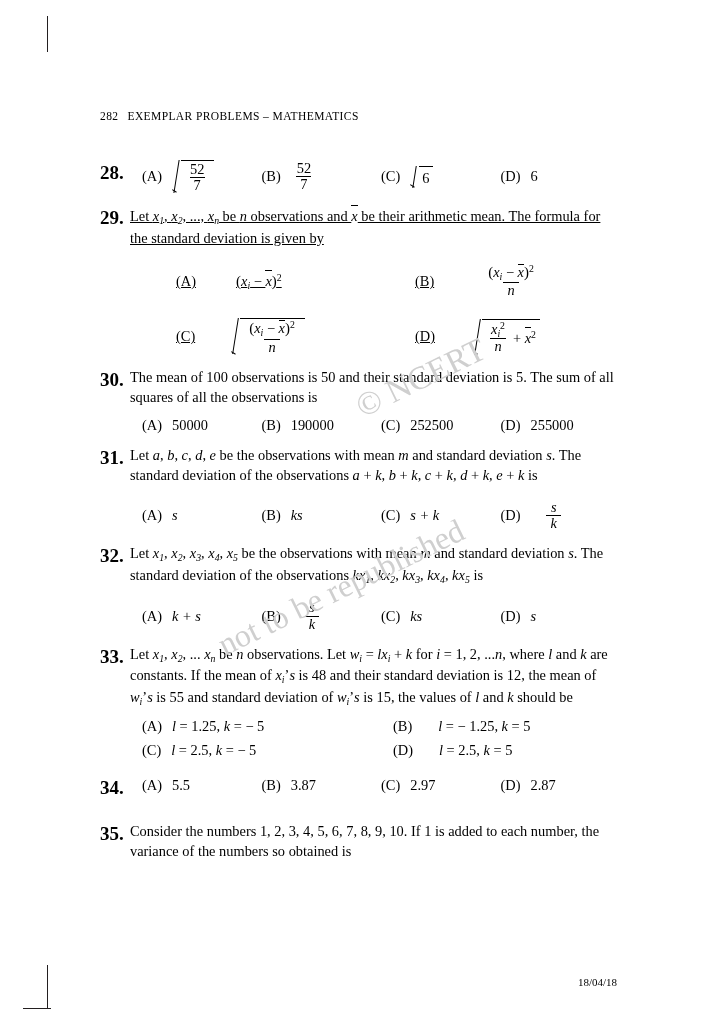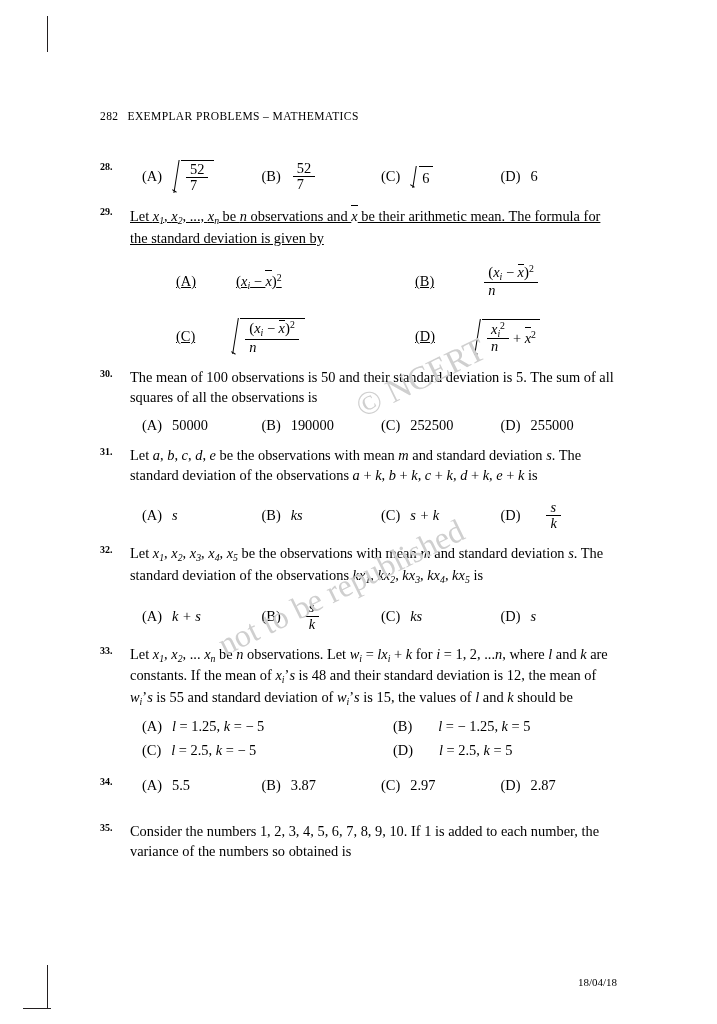--- a/index.html
+++ b/index.html
@@ -51,21 +51,21 @@
     margin-bottom: 10px;
     font-size: 14.4px;
     line-height: 1.42;
   }
   .q-num {
     position: absolute;
     left: 0;
     top: 0;
     width: 26px;
     font-weight: bold;
-    font-size: 10px;
+    font-size: 19px;
   }
   .q-body {
     margin-left: 30px;
   }
   .q-text { text-align: left; }
 
   
   .opts {
     display: flex;
     margin-top: 8px;
@@ -83,20 +83,21 @@
   .opts-2 .opt { width: 50%; }
 
   .opts-tall { align-items: center; margin-top: 12px; margin-bottom: 12px; }
 
   i, .it { font-style: italic; }
 
   
   .frac {
     display: inline-flex;
     flex-direction: column;
+    align-items: center;
     vertical-align: middle;
     line-height: 1.05;
     margin: 0 2px;
   }
   .frac .num { padding: 0 4px; font-size: 14.4px; }
   .frac .den { padding: 0 4px; border-top: 1px solid #000; font-size: 14.4px; }
 
   .sqrt {
     display: inline-flex;
     align-items: stretch;

